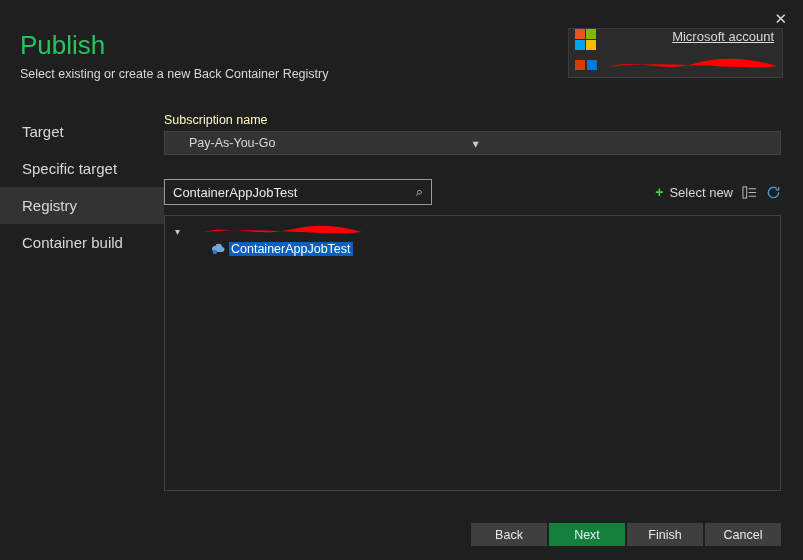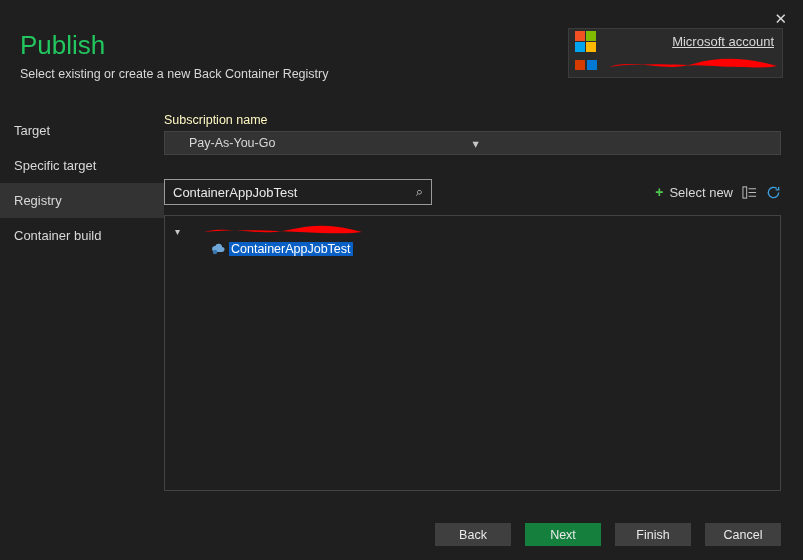--- a/index.html
+++ b/index.html
@@ -5,37 +5,37 @@
     * { margin: 0; padding: 0; box-sizing: border-box; font-family: "Segoe UI", Tahoma, sans-serif; }
     body {
       width: 803px; height: 560px;
       background: #1f1f1f; color: #d8d8d8; font-size: 13px;
       position: relative; overflow: hidden;
     }
 
     .close-btn { position: absolute; top: 6px; right: 10px; color: #d8d8d8; font-size: 15px; cursor: pointer; padding: 4px 6px; }
 
     .account-pane { position: absolute; top: 28px; right: 20px; width: 215px; background: #2b2b2b; border: 1px solid #3c3c3c; }
-    .acct-row1 { display: flex; align-items: center; height: 24px; }
+    .acct-row1 { display: flex; align-items: flex-start; height: 24px; }
     .logo-tl, .logo-tr, .logo-bl, .logo-br { width: 10px; height: 10px; }
     .logo-grid { display: grid; grid-template-columns: 10px 10px; grid-template-rows: 10px 10px; gap:1px; margin-left: 6px; }
     .logo-tl{background:#f25022}.logo-tr{background:#7fba00}.logo-bl{background:#00a4ef}.logo-br{background:#ffb900}
     .acct-text { color:#d8d8d8; text-decoration: underline; padding-right:8px; flex:1; text-align:right; font-size:13px;}
     .acct-row2 { height:24px; display:flex; align-items:center; }
     .acct-row2 .sq { width:10px; height:10px; margin:0 1px; }
     .acct-row2 .sq-o{background:#d83b01;margin-left:6px}.acct-row2 .sq-b{background:#0078d4}
     .red-scribble-acct { flex:1; height:18px; margin:0 4px 0 10px; }
     .red-scribble-acct svg, .red-scribble-tree svg { width:100%; height:100%; }
 
     .hdr { position:absolute; top:30px; left:20px; }
     .hdr h1 { font-weight:300; font-size:26px; color:#22c55e; margin-bottom:6px; }
     .hdr p { font-size:12.5px; color:#d8d8d8; }
 
     .nav { position:absolute; top:113px; left:0; width:164px; }
-    .nav-item { padding:10px 14px; color:#d8d8d8; font-size:13px; cursor:pointer; }
+    .nav-item { padding:10px 22px; color:#d8d8d8; font-size:15px; cursor:pointer; }
     .nav-item.active { background:#333333; }
 
     .content { position:absolute; top:113px; left:164px; right:22px; }
 
     .field-label { font-size:12.5px; color:#fef9c3; margin-bottom:4px; }
     .combo { display:flex; align-items:center; background:#333333; border:1px solid #434343; height:24px; padding:0 24px; cursor:pointer; }
     .combo span { flex:1; font-size:12.5px; }
     .combo-caret { color:#c7c7c7; font-size:10px; }
 
     .row2 { display:flex; align-items:center; margin-top:24px; gap:8px; }
@@ -51,21 +51,21 @@
     .treebox { margin-top:10px; border:1px solid #434343; height:276px; background:#1f1f1f; padding:6px 2px; overflow:auto; }
     .tree-row { display:flex; align-items:center; height:18px; padding-left:8px; }
     .tree-row.child { padding-left:44px; }
     .chev { width:10px; color:#c7c7c7; font-size:10px; margin-right:2px; }
     .cloud-ico { width:14px; height:12px; margin-right:4px; position:relative; }
     .cloud-ico svg { width:14px; height:12px; }
     .tree-label { font-size:12.5px; }
     .tree-label.sel { background:#0a5fc4; color:#fff; padding:0 2px; }
     .red-scribble-tree { margin-left:16px; width:160px; height:14px; }
 
-    .btn-bar { position:absolute; bottom:14px; right:22px; display:flex; gap:14px; }
+    .btn-bar { position:absolute; bottom:14px; right:22px; display:flex; gap:2px; }
     .btn { width:76px; height:23px; border:0; font-size:12.5px; color:#eaeaea; background:#3f3f3f; cursor:pointer; }
     .btn.primary { background:#15803d; }
   </style>
 </head>
 <body>
 
 <div class="close-btn">✕</div>
 
 <div class="account-pane">
   <div class="acct-row1">

